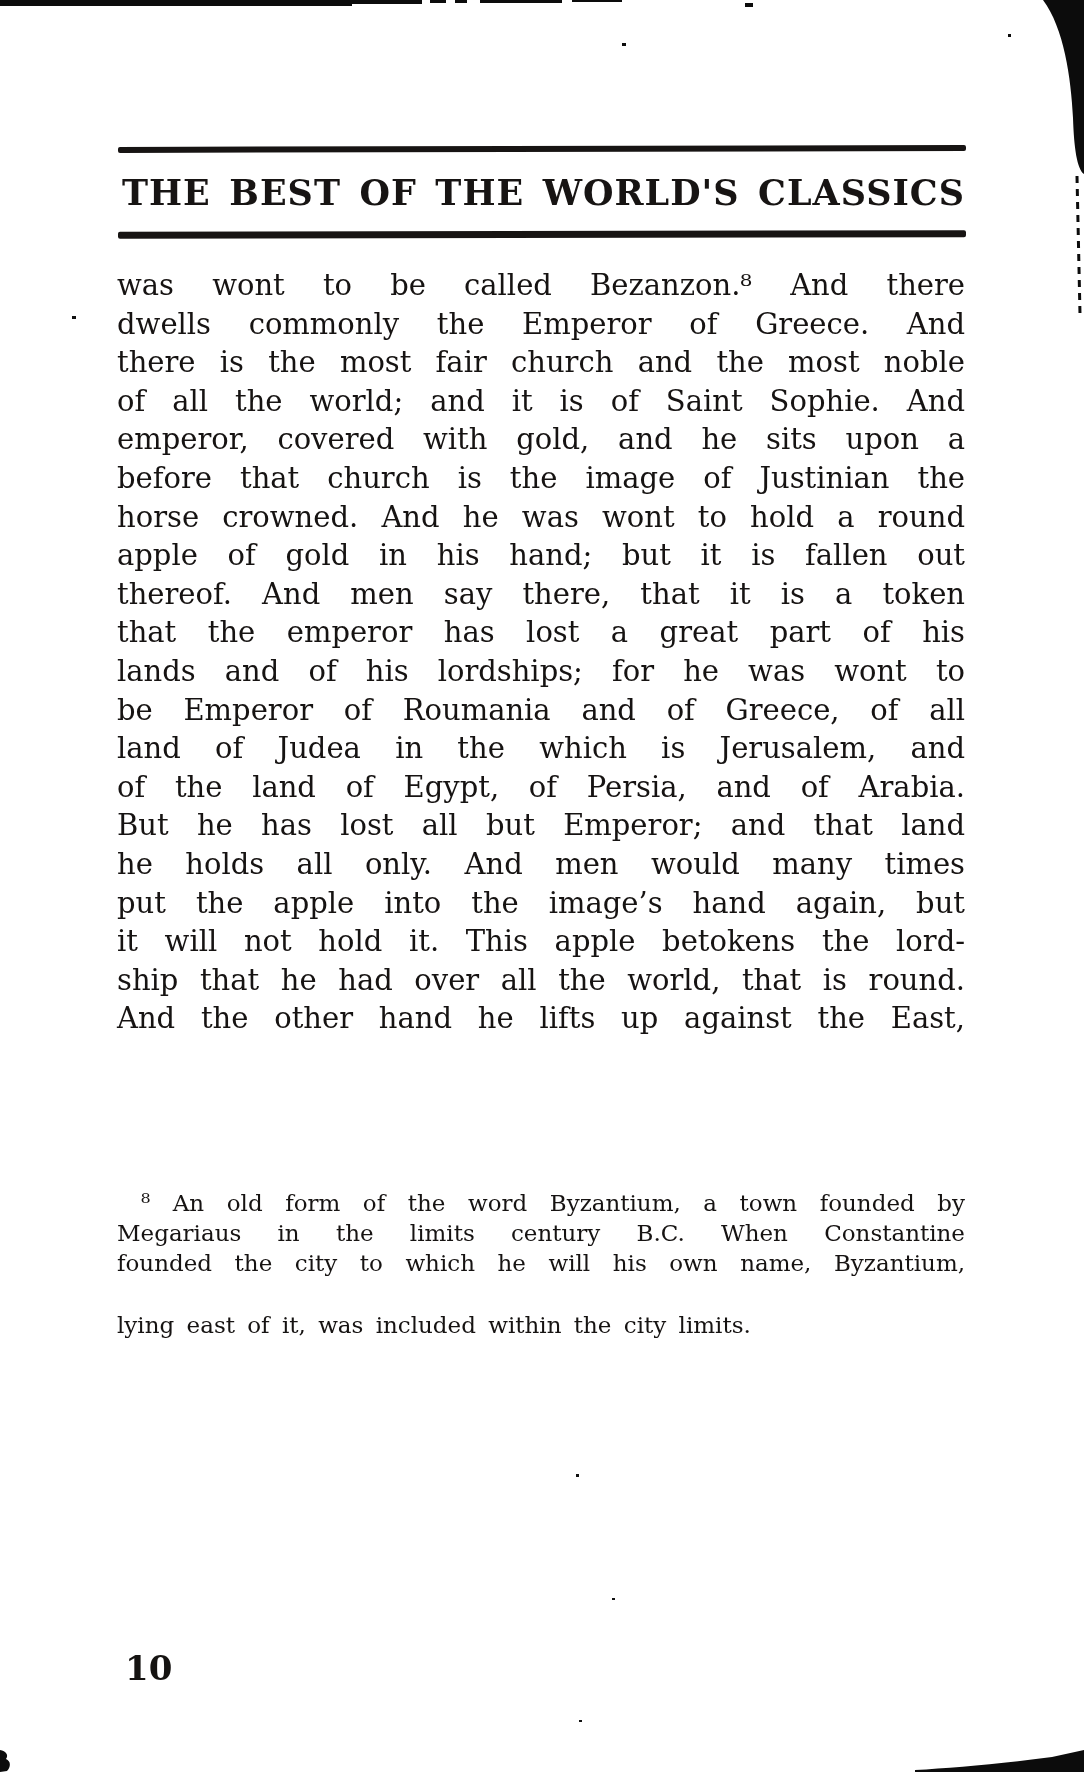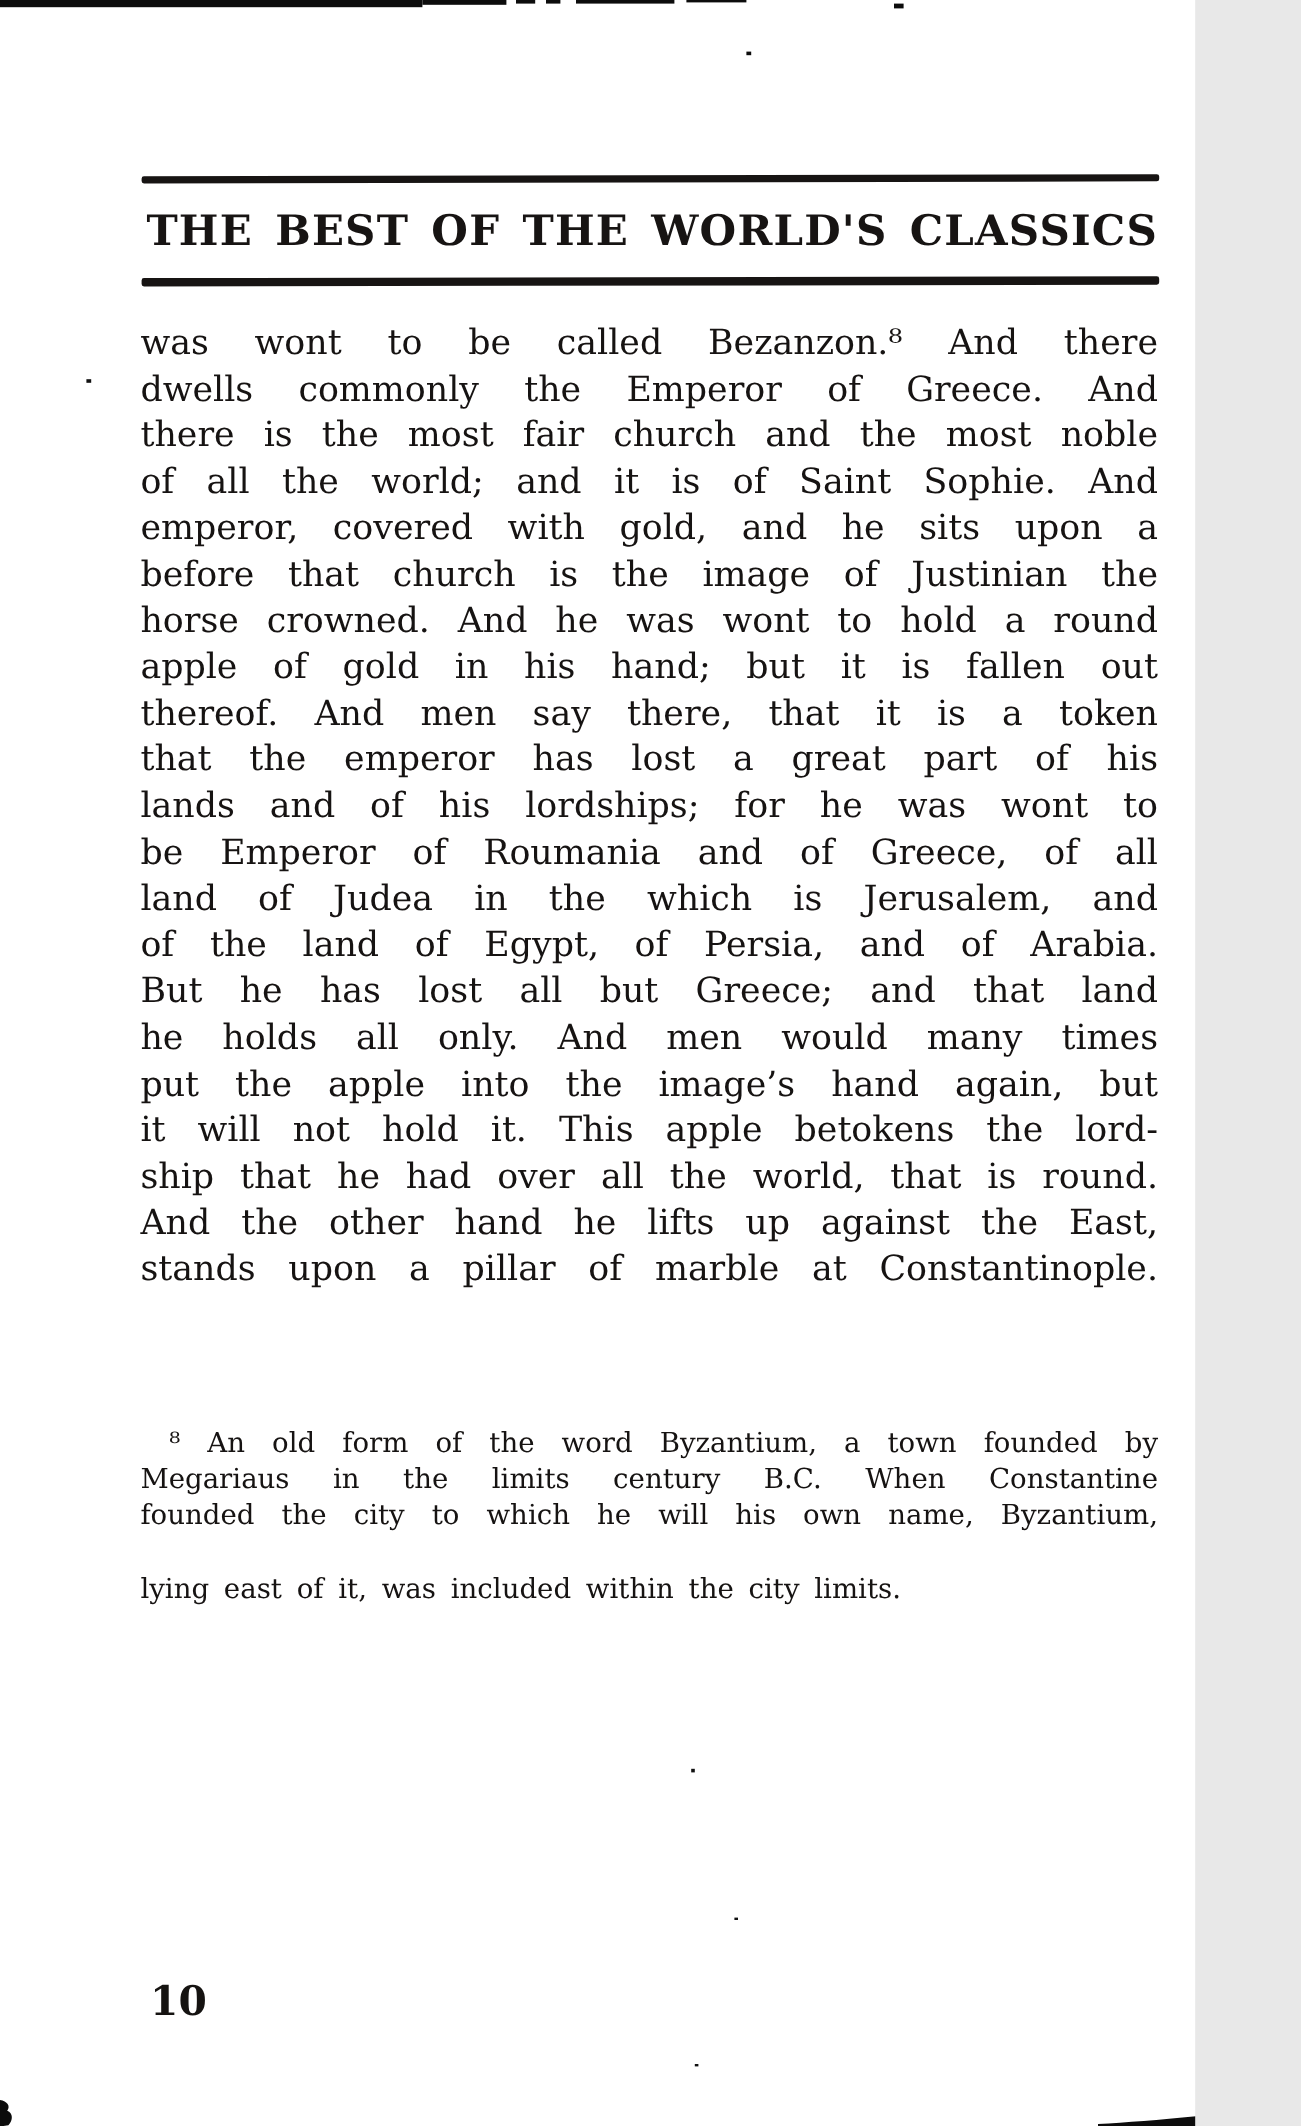--- a/index.html
+++ b/index.html
@@ -1,18 +1,18 @@
 <!DOCTYPE html>
 <html><head>
 <meta charset="utf-8">
 <style>
   html,body{margin:0;padding:0;background:#e8e8e8;}
   #page{
     position:relative;
-    width:996px;height:1772px;
+    width:1084px;height:1772px;
     background:#ffffff;
     overflow:hidden;
     font-family:"DejaVu Serif", serif;
     color:#161312;
   }
   .rule{
     position:absolute;left:118px;width:848px;background:#171413;
     border-radius:2px;
   }
   #rule-top{top:146px;height:6px;transform:rotate(-0.12deg);}
@@ -67,27 +67,26 @@
     <div class="body-line">emperor, covered with gold, and he sits upon a</div>
     <div class="body-line">before that church is the image of Justinian the</div>
     <div class="body-line">horse crowned.  And he was wont to hold a round</div>
     <div class="body-line">apple of gold in his hand; but it is fallen out</div>
     <div class="body-line">thereof.  And men say there, that it is a token</div>
     <div class="body-line">that the emperor has lost a great part of his</div>
     <div class="body-line">lands and of his lordships; for he was wont to</div>
     <div class="body-line">be Emperor of Roumania and of Greece, of all</div>
     <div class="body-line">land of Judea in the which is Jerusalem, and</div>
     <div class="body-line">of the land of Egypt, of Persia, and of Arabia.</div>
-    <div class="body-line">But he has lost all but Greece; and that land</div>
+    <div class="body-line">But he has lost all but Emperor; and that land</div>
     <div class="body-line">he holds all only.  And men would many times</div>
     <div class="body-line">put the apple into the image’s hand again, but</div>
     <div class="body-line">it will not hold it.  This apple betokens the lord-</div>
     <div class="body-line">ship that he had over all the world, that is round.</div>
     <div class="body-line">And the other hand he lifts up against the East,</div>
-    <div class="body-line">stands upon a pillar of marble at Constantinople.</div>
   </div>
 
   <div id="footnote">
     <div class="fn-line indent">⁸ An old form of the word Byzantium, a town founded by</div>
     <div class="fn-line">Megariaus in the limits century B.C.  When Constantine</div>
     <div class="fn-line">founded the city to which he will his own name, Byzantium,</div>
     <div class="fn-line no-just">lying east of it, was included within the city limits.</div>
   </div>
 
   <div id="page-number">10</div>

